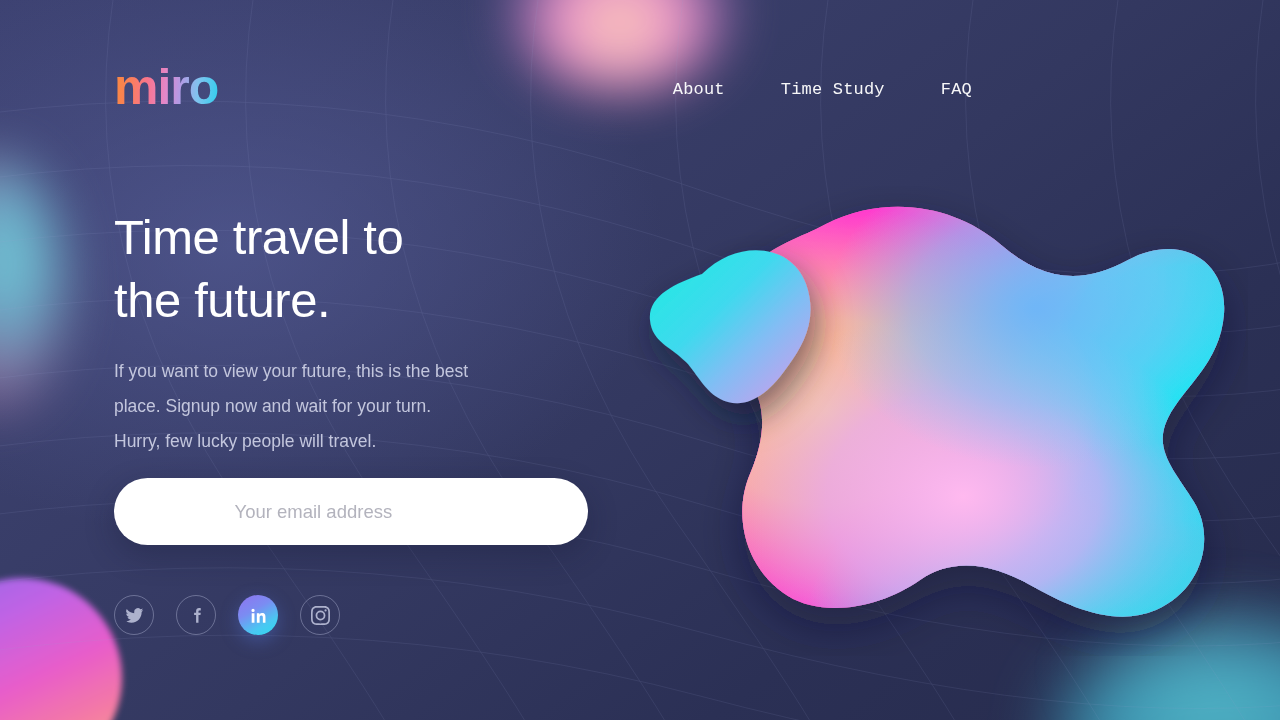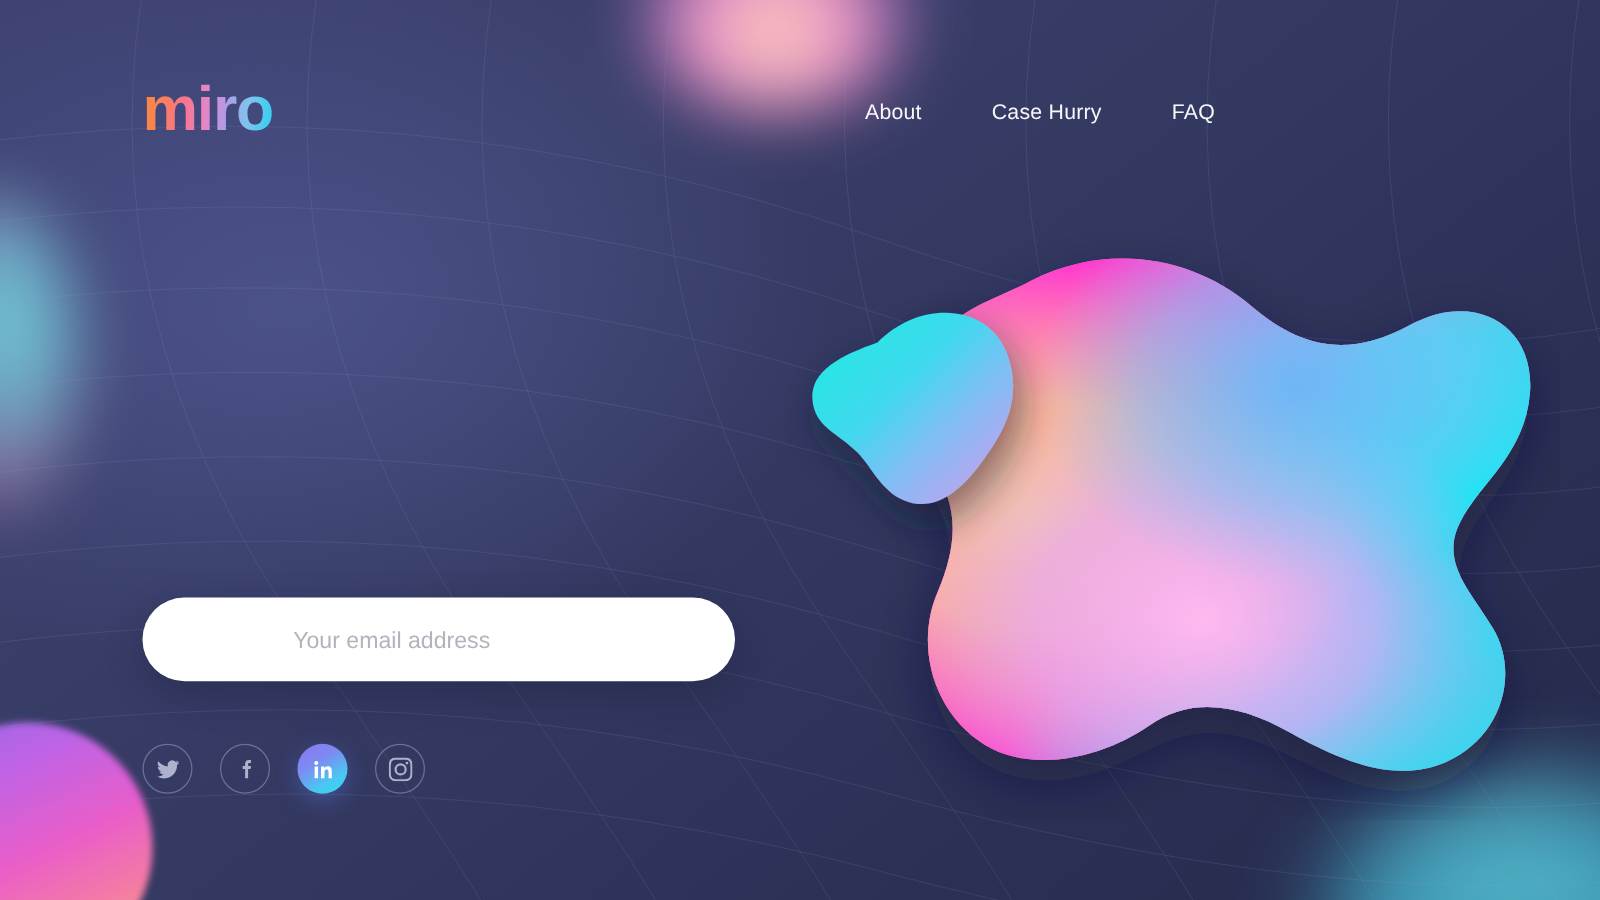--- a/index.html
+++ b/index.html
@@ -73,21 +73,21 @@
     font-size:50px; font-weight:bold; letter-spacing:-1px;
     line-height:1;
     background:linear-gradient(96deg,
         #f98a3c 0%, #fa7f5a 17%, #f8758f 33%, #e387c9 50%,
         #b39ae4 63%, #7ec4ef 80%, #2ed0ee 100%);
     -webkit-background-clip:text; background-clip:text;
     -webkit-text-fill-color:transparent; color:transparent;
   }
   .nav {
     position:absolute; right:100px; top:80px;
-    display:flex; align-items:center; gap:56px;
+    display:flex; align-items:center; gap:56px;font-family:Liberation Mono, monospace;
   }
   .nav a {
     color:#ffffff; text-decoration:none;
     font-size:17px; letter-spacing:0.2px;
     opacity:0.96;
   }
 
   
   .hero { position:absolute; left:114px; top:206px; width:520px; z-index:6; }
   .headline {
@@ -187,25 +187,32 @@
       <path d="M 980 -40 Q 920 250 1110 520 T 1280 800"></path>
       <path d="M 1125 -40 Q 1065 250 1255 520 T 1425 800"></path>
       <path d="M 1270 -40 Q 1210 250 1400 520 T 1570 800"></path>
     </g>
   </svg>
 
   <div class="header">
     <div class="logo">miro</div>
     <nav class="nav">
       <a href="#">About</a>
-      <a href="#">Case Hurry</a>
+      <a href="#">Time Study</a>
       <a href="#">FAQ</a>
     </nav>
   </div>
 
+  <div class="hero">
+    <h1 class="headline">Time travel to
+the future.</h1>
+    <p class="subcopy">If you want to view your future, this is the best
+place. Signup now and wait for your turn.
+Hurry, few lucky people will travel.</p>
+  </div>
 
   <div class="signup">
     <input class="email-input" type="email" placeholder="Your email address" style="">
   </div>
 
   <div class="socials">
     <div class="social">
       <svg viewBox="0 0 24 24">
         <path d="M23 4.9c-.8.4-1.7.6-2.6.8 1-.6 1.7-1.5 2-2.6-.9.5-1.9.9-2.9 1.1A4.6 4.6 0 0 0 11.6 8c0 .4 0 .7.1 1A13 13 0 0 1 2.2 3.8a4.6 4.6 0 0 0 1.4 6.1c-.7 0-1.4-.2-2-.5v.1c0 2.2 1.5 4 3.6 4.4-.7.2-1.4.2-2.1.1a4.6 4.6 0 0 0 4.3 3.2A9.2 9.2 0 0 1 1 19.1a13 13 0 0 0 7 2c8.4 0 13-7 13-13v-.6c.9-.6 1.6-1.4 2-2.3z"></path>
       </svg>

